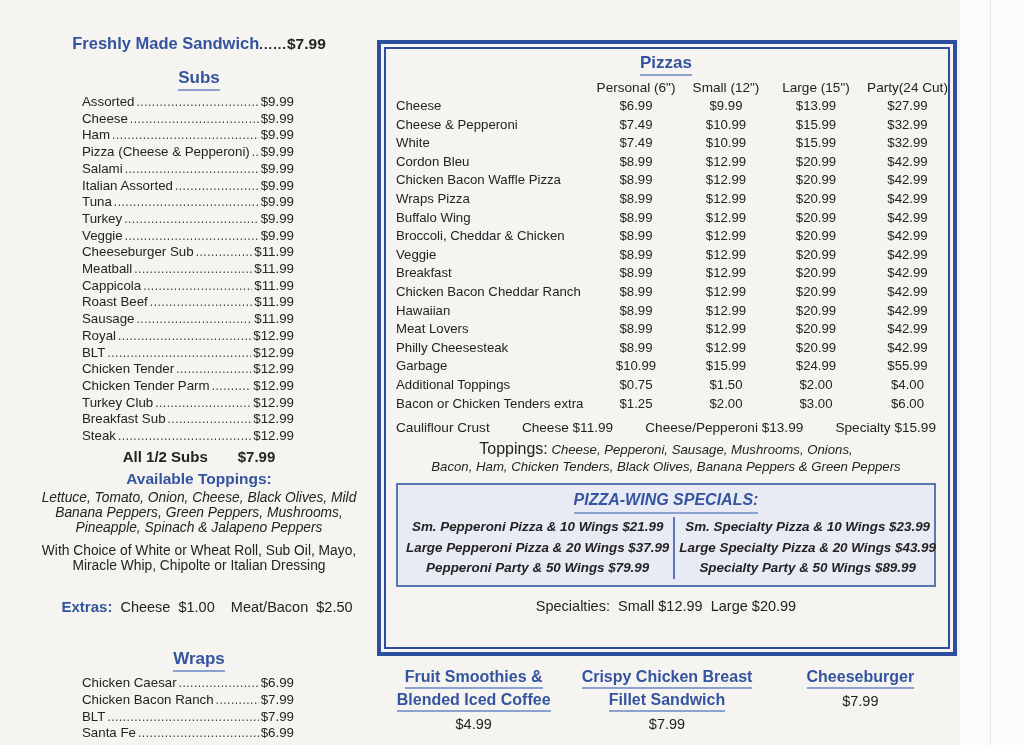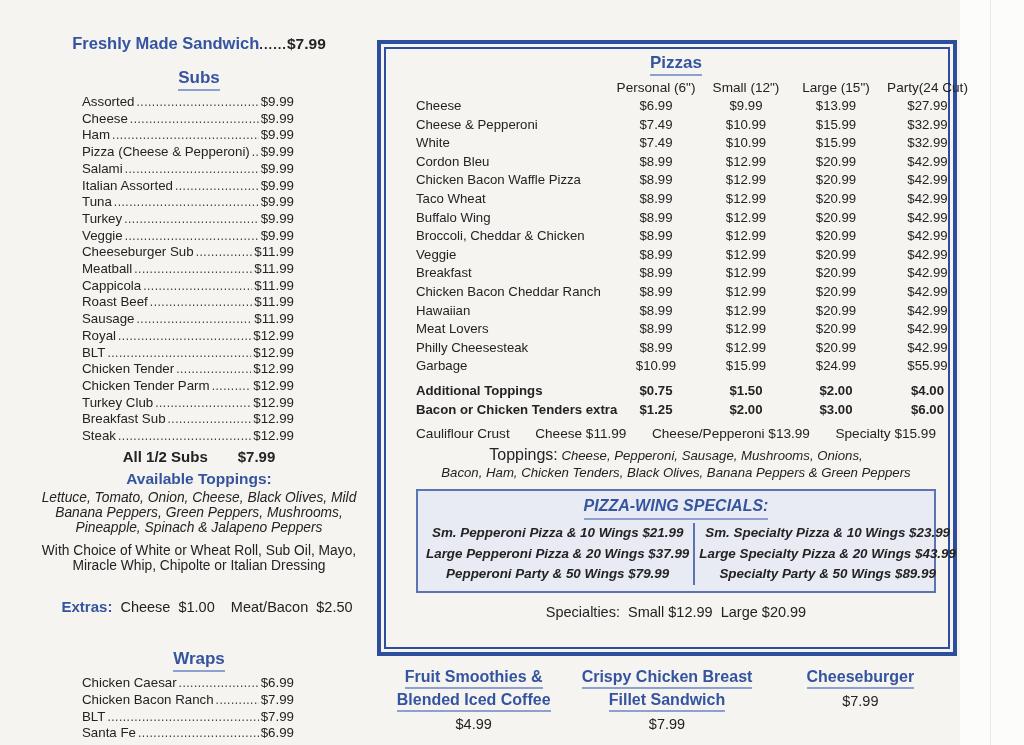--- a/index.html
+++ b/index.html
@@ -51,29 +51,29 @@
   
   .pizza-box{
     position:absolute;left:377px;top:40px;width:580px;height:616px;
     border:4px solid var(--border-blue);
     background:transparent;
     padding:3px;
   }
   .pizza-box-inner{
     width:100%;height:100%;
     border:2px solid var(--border-blue);
-    padding:4px 2px 0 20px;
+    padding:4px 2px 0 0;
   }
   .pizzas-title{text-align:center;font-size:17px;line-height:20px;}
   .pgrid{display:grid;grid-template-columns:200px 88px 92px 88px 95px;padding:0 6px;}
   .pgrid .c{text-align:center;}
   .phead{font-size:13.6px;line-height:19px;margin-top:2px;}
   .prow{font-size:13.2px;line-height:18.6px;}
   .prow .n{padding-left:4px;white-space:nowrap;}
-  .extra-rows{margin-top:6px;font-weight:bold;}
+  .extra-rows{}
   .cauli{display:flex;align-items:flex-end;font-size:13.6px;line-height:20px;padding:0 10px;margin-top:5px;justify-content:space-between;}
   .ptoppings{text-align:center;font-size:13.2px;line-height:16.5px;margin-top:3px;font-style:italic;}
   .ptoppings .lbl{font-style:normal;font-weight:normal;font-size:16px;}
 
   .specials-box{
     margin:8px 10px 0 10px;
     background:#e9ebf4;
     border:2px solid #5a74b4;
     padding:4px 4px 6px 4px;
     font-style:italic;
@@ -312,21 +312,21 @@
         <span class="c">$42.99</span>
       </div>
         <div class="pgrid prow">
         <span class="n">Chicken Bacon Waffle Pizza</span>
         <span class="c">$8.99</span>
         <span class="c">$12.99</span>
         <span class="c">$20.99</span>
         <span class="c">$42.99</span>
       </div>
         <div class="pgrid prow">
-        <span class="n">Taco Wheat</span>
+        <span class="n">Wraps Pizza</span>
         <span class="c">$8.99</span>
         <span class="c">$12.99</span>
         <span class="c">$20.99</span>
         <span class="c">$42.99</span>
       </div>
         <div class="pgrid prow">
         <span class="n">Buffalo Wing</span>
         <span class="c">$8.99</span>
         <span class="c">$12.99</span>
         <span class="c">$20.99</span>

